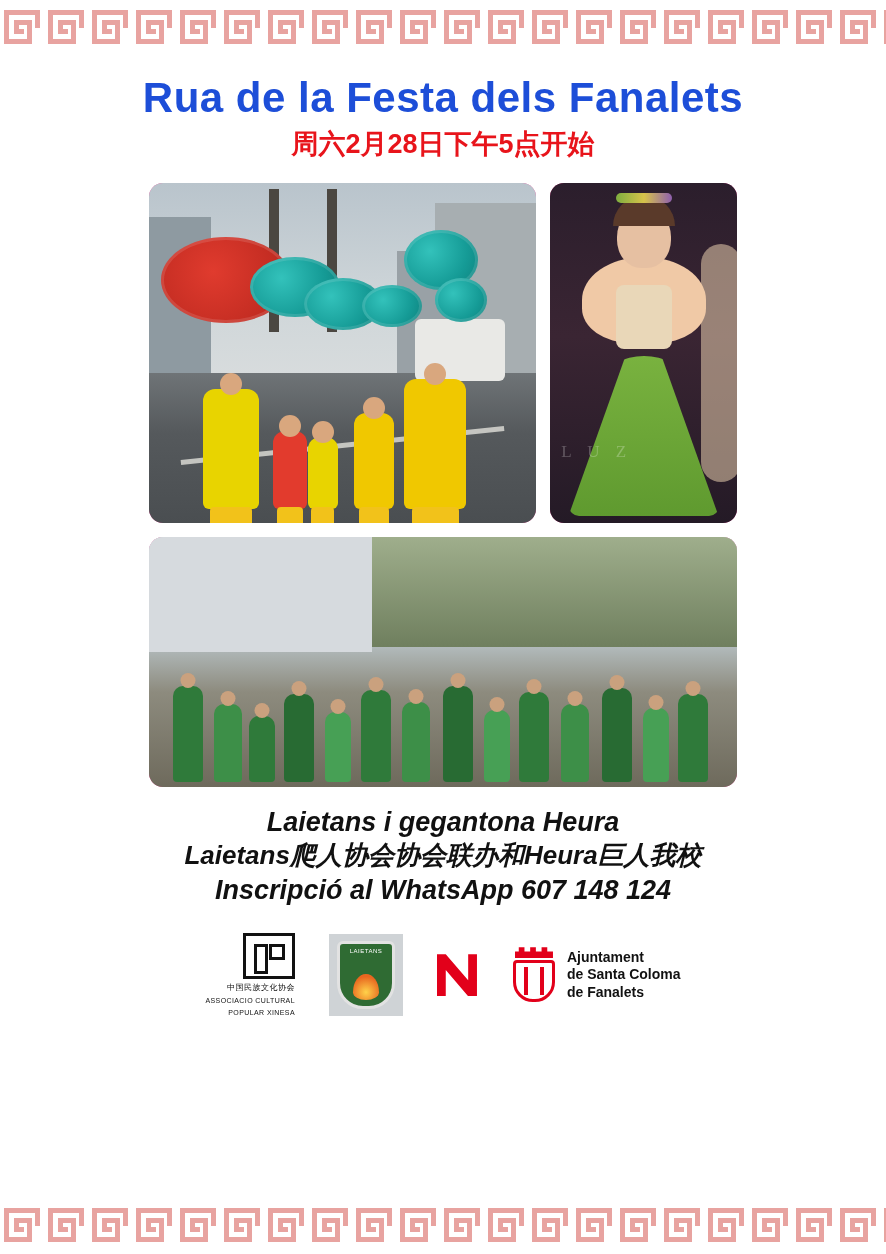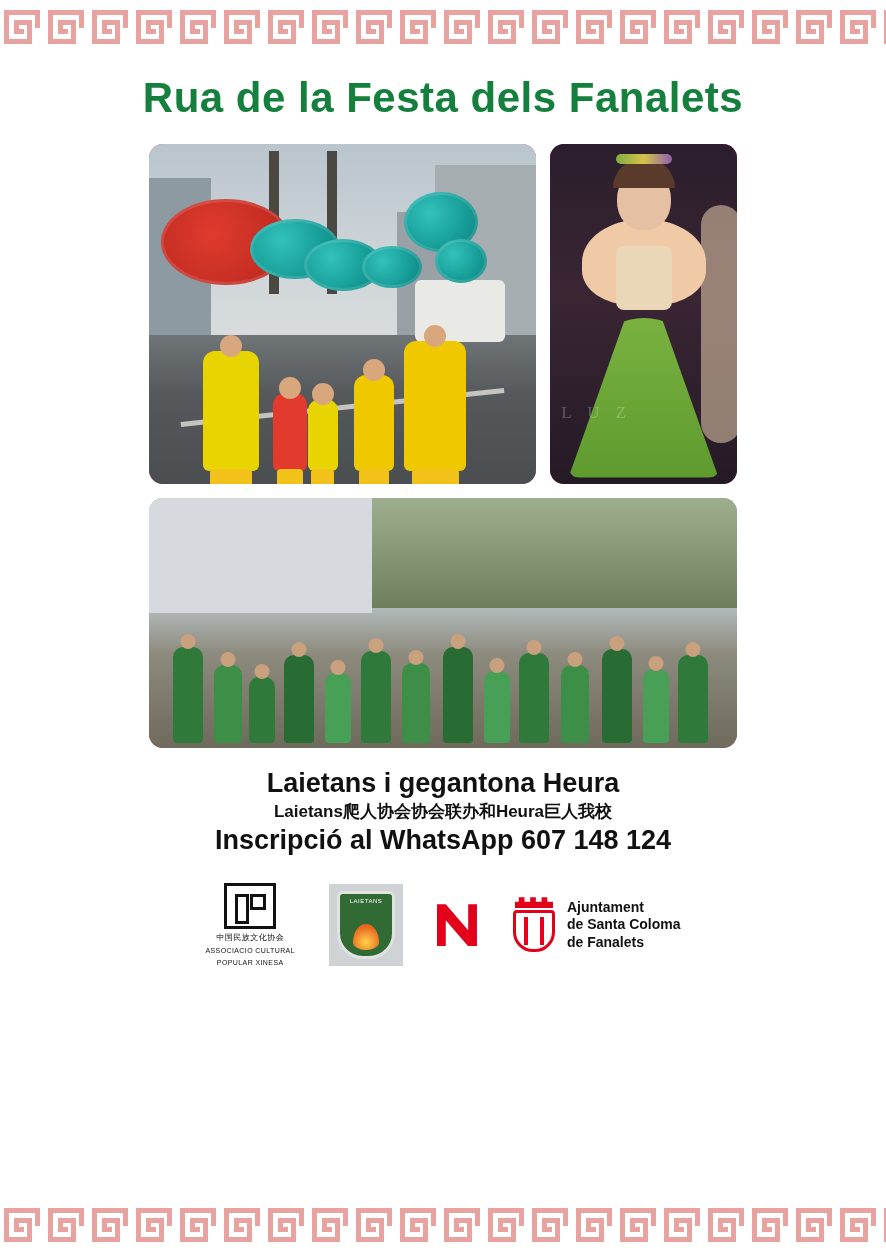--- a/index.html
+++ b/index.html
@@ -64,21 +64,21 @@
   }
 
   .title-block {
     text-align: center;
     padding-top: 18px;
   }
   .title-1 {
     font-size: 42px;
     font-weight: 800;
     letter-spacing: 0.5px;
-    color: #15803d;
+    color: #1d4ed8;
     line-height: 1.15;
   }
   .title-2 {
     font-size: 40px;
     font-weight: 800;
     color: #111111;
     line-height: 1.2;
     margin-top: 2px;
   }
   .subtitle-1 {
@@ -252,34 +252,35 @@
   
   .captions {
     text-align: center;
     margin-top: 18px;
     color: #111111;
   }
   .cap {
     font-size: 27px;
     font-weight: 700;
     line-height: 1.28;
-  }
-  .cap.small { font-size: 17px; text-align: center; }
+    font-style: italic;
+  }
+  .cap.small { font-size: 26px; text-align: center; }
 
   
   .logos {
     margin-top: 26px;
     display: flex;
     align-items: center;
     justify-content: center;
     gap: 34px;
   }
   .logo {
     display: flex;
-    align-items: center;
+    align-items: flex-end;
     gap: 8px;
   }
   .logo-acpx {
     flex-direction: column;
     gap: 3px;
   }
   .acpx-mark {
     width: 52px; height: 46px;
     border: 3px solid #111;
     position: relative;
@@ -571,20 +572,21 @@
         <i class="b"></i>
         <i class="c"></i>
       </span>
     </div>
 </div>
 
 <div class="content">
 
   <div class="title-block">
     <div class="title-1">Rua de la Festa dels Fanalets</div>
+    <div class="subtitle-2">周六2月28日下午5点开始</div>
   </div>
 
   <div class="photos">
 
     <div class="photo photo-dragon">
       <div class="sky"></div>
       <div class="bldg b1"></div>
       <div class="bldg b2"></div>
       <div class="bldg b3"></div>
       <div class="tree t1"></div>

